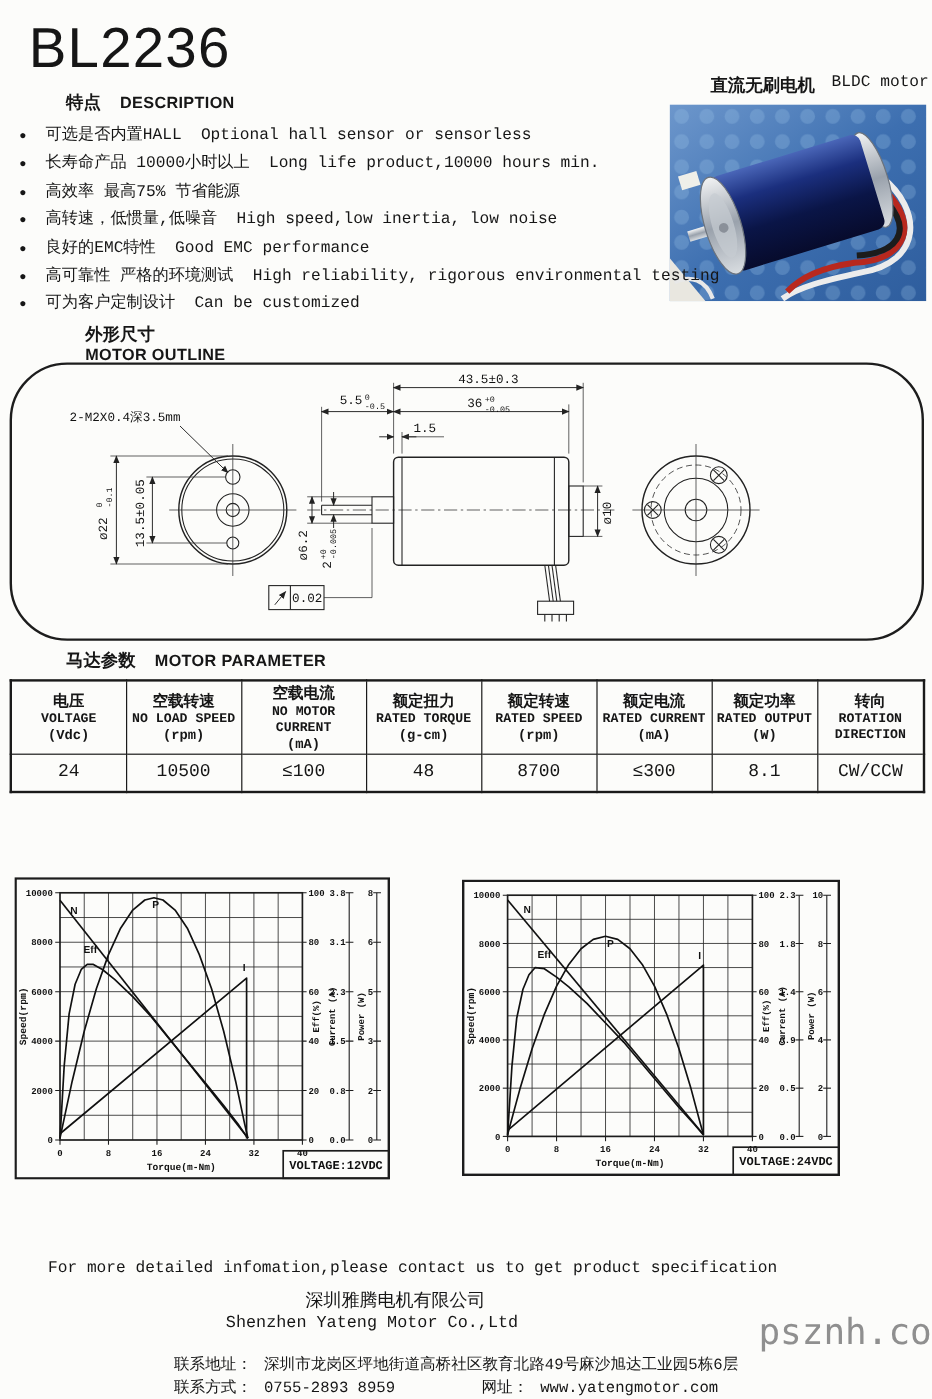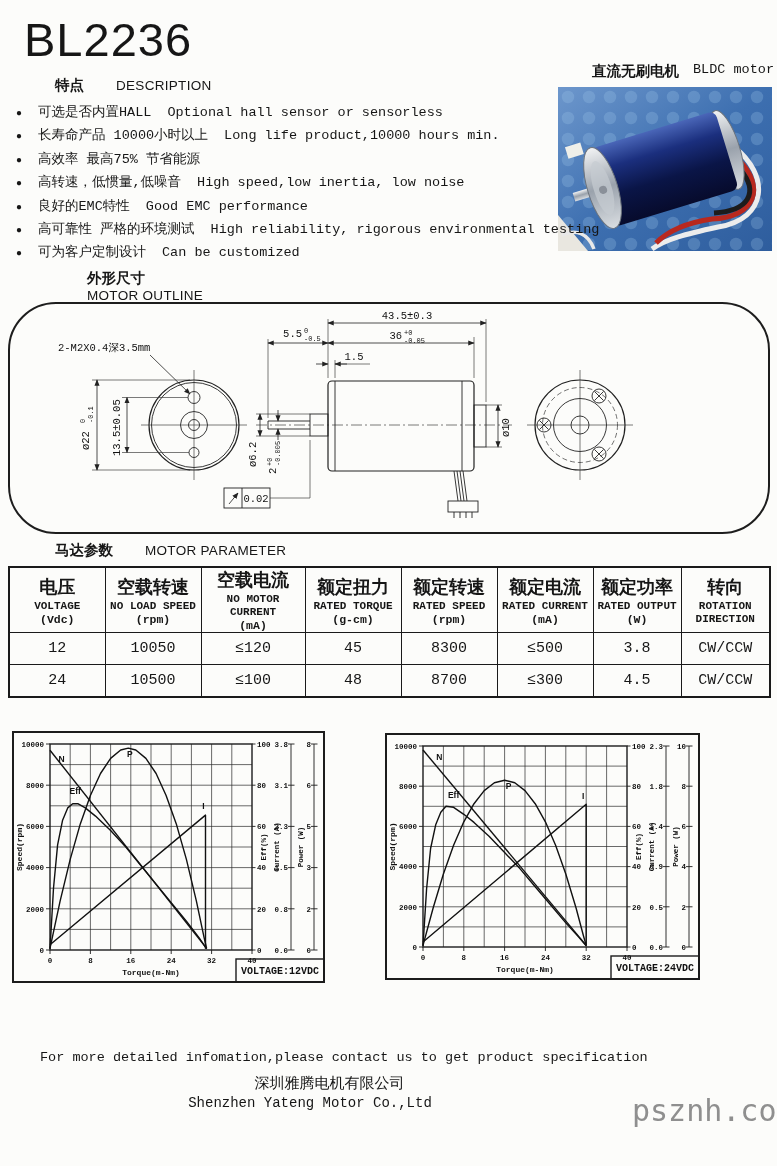--- a/index.html
+++ b/index.html
@@ -5,40 +5,40 @@
   html,body{margin:0;padding:0;background:#e9e9e7;}
   #page{position:relative;width:777px;height:1166px;background:#fcfcfa;overflow:hidden;
         font-family:"Liberation Mono","DejaVu Sans Mono",monospace;color:#161616;}
   .abs{position:absolute;}
   
   #title{left:24px;top:0px;font-family:"Liberation Sans","DejaVu Sans",sans-serif;
          font-weight:normal;font-size:47px;letter-spacing:1px;margin-top:12px;}
   
   .sec-head{display:flex;align-items:baseline;}
   .sec-cn{font-weight:bold;font-size:14.5px;font-family:Liberation Sans, sans-serif;}
-  .sec-en{font-weight:normal;font-size:13.5px;margin-left:32px;font-family:"Liberation Sans","DejaVu Sans",sans-serif;letter-spacing:.3px;}
+  .sec-en{font-weight:bold;font-size:13.5px;margin-left:16px;font-family:"Liberation Sans","DejaVu Sans",sans-serif;letter-spacing:.3px;}
   
   #bullets{left:16px;top:103px;width:530px;}
   .b-row{display:flex;align-items:baseline;height:23.4px;font-size:13.5px;white-space:nowrap;}
   .b-dot{width:22px;font-size:10px;flex:0 0 22px;}
   .b-cn{margin-right:16px;}
   
   #photo-label{left:548px;top:62px;width:226px;display:flex;justify-content:flex-end;gap:14px;}
   #photo-label .cn{font-weight:bold;font-size:14.5px;font-family:"Liberation Sans",sans-serif;}
   #photo-label .en{font-size:13.5px;}
   #photo-box{left:558px;top:87px;}
   
   #outline-box{left:8px;top:302px;width:758px;height:228px;border:2.4px solid #1d1d1d;border-radius:48px;}
   
   #param-table{left:8px;top:566px;border-collapse:collapse;table-layout:fixed;width:761px;}
   #param-table th,#param-table td{border:1px solid #1a1a1a;text-align:center;vertical-align:middle;padding:0;}
   #param-table{border:2.4px solid #1a1a1a;}
   #param-table thead tr{height:61px;}
   #param-table tbody tr{height:32px;}
-  .h-cn{font-size:18px;font-family:"Liberation Sans",sans-serif;margin-bottom:1px;}
+  .h-cn{font-size:13px;font-family:"Liberation Sans",sans-serif;margin-bottom:1px;}
   .h-en{font-size:11px;line-height:13px;}
   .h-unit{font-size:11.5px;}
   #param-table td{font-size:15px;}
   
   .cframe{fill:none;stroke:#1c1c1c;stroke-width:2;}
   .cplot{fill:none;stroke:#1c1c1c;stroke-width:1.4;}
   .cgrid{stroke:#2a2a2a;stroke-width:0.7;}
   .cax{stroke:#1c1c1c;stroke-width:0.9;}
   .ctick{font-family:"Liberation Mono","DejaVu Sans Mono",monospace;font-size:7.5px;font-weight:bold;fill:#111;}
   .clab{font-family:"Liberation Mono","DejaVu Sans Mono",monospace;font-size:8px;font-weight:bold;fill:#111;}
@@ -356,37 +356,27 @@
             <div class="h-unit">(W)</div>
           </th>
           <th>
             <div class="h-cn">转向</div>
             <div class="h-en">ROTATION DIRECTION</div>
           </th>
         </tr>
       </thead>
     <tbody>
         <tr>
-          <td>12</td>
-          <td>10050</td>
-          <td>≤120</td>
-          <td>45</td>
-          <td>8300</td>
-          <td>≤500</td>
-          <td>3.8</td>
-          <td>CW/CCW</td>
-        </tr>
-        <tr>
           <td>24</td>
           <td>10500</td>
           <td>≤100</td>
           <td>48</td>
           <td>8700</td>
           <td>≤300</td>
-          <td>4.5</td>
+          <td>8.1</td>
           <td>CW/CCW</td>
         </tr>
       </tbody>
   </table>
 
   <svg id="chart12" class="abs" style="left:12px;top:731px;" width="313" height="252" viewBox="0 0 313 252">
       <rect x="1" y="1" width="311" height="250" class="cframe"></rect>
       <line x1="58.2" y1="13" x2="58.2" y2="219" class="cgrid"></line>
       <line x1="38" y1="33.6" x2="240" y2="33.6" class="cgrid"></line>
       <line x1="78.4" y1="13" x2="78.4" y2="219" class="cgrid"></line>
@@ -581,13 +571,21 @@
       <polyline points="38.0,209.0 201.2,71.3 201.2,212.8" class="ccurve"></polyline>
       <text x="198.14" y="66.26500000000001" text-anchor="middle" class="cslabel">I</text>
       <rect x="226" y="223" width="88" height="23" class="cvbox"></rect>
       <text x="270" y="238" text-anchor="middle" class="cvtext">VOLTAGE:24VDC</text>
     </svg>
 
   <div id="note-line" class="abs">For more detailed infomation,please contact us to get product specification</div>
   <div id="company-cn" class="abs">深圳雅腾电机有限公司</div>
   <div id="company-en" class="abs">Shenzhen Yateng Motor Co.,Ltd</div>
   <div id="watermark" class="abs">psznh.com</div>
+  <div id="contact" class="abs">
+    <div>
+      <span class="lbl">联系地址：</span><span>深圳市龙岗区坪地街道高桥社区教育北路49号麻沙旭达工业园5栋6层</span>
+    </div>
+    <div>
+      <span class="lbl">联系方式：</span><span>0755-2893 8959</span><span id="web-group" class="lbl">网址：</span><span>www.yatengmotor.com</span>
+    </div>
+  </div>
 </div>
 
 </body></html>

